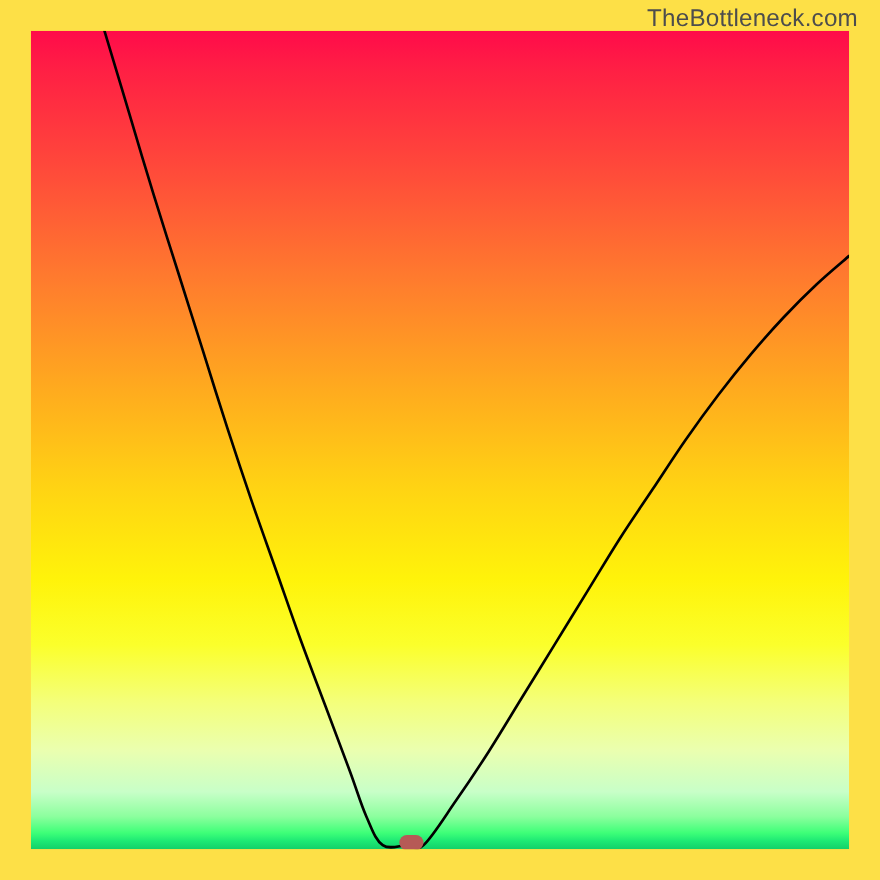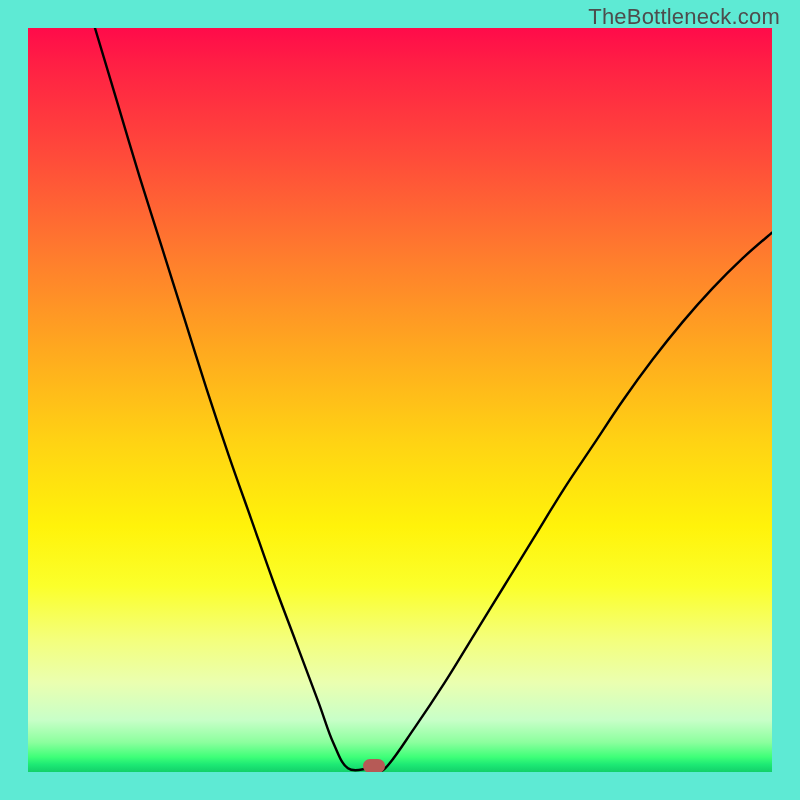--- a/index.html
+++ b/index.html
@@ -8,21 +8,21 @@
     width: 800px;
     height: 800px;
     background: #000;
     overflow: hidden;
     font-family: Arial, Helvetica, sans-serif;
   }
   .frame {
     position: relative;
     width: 800px;
     height: 800px;
-    background: #5eead4;
+    background: #fde047;
   }
   .plot-area {
     position: absolute;
     left: 28px;
     top: 28px;
     width: 744px;
     height: 744px;
     overflow: hidden;
   }
   .gradient-bg {

